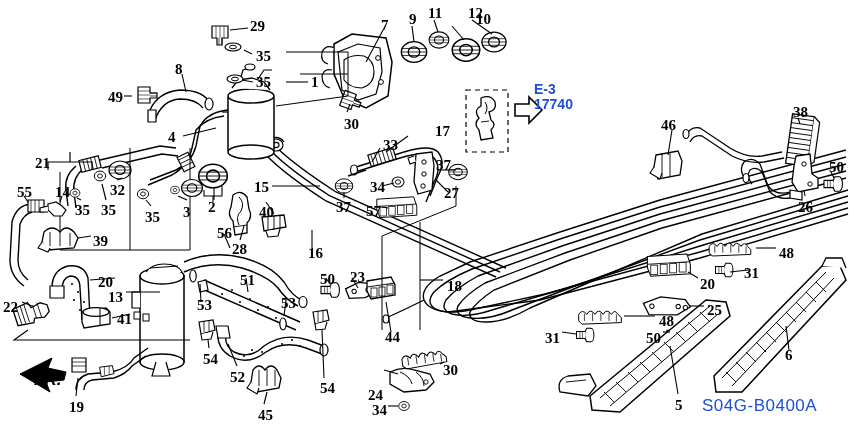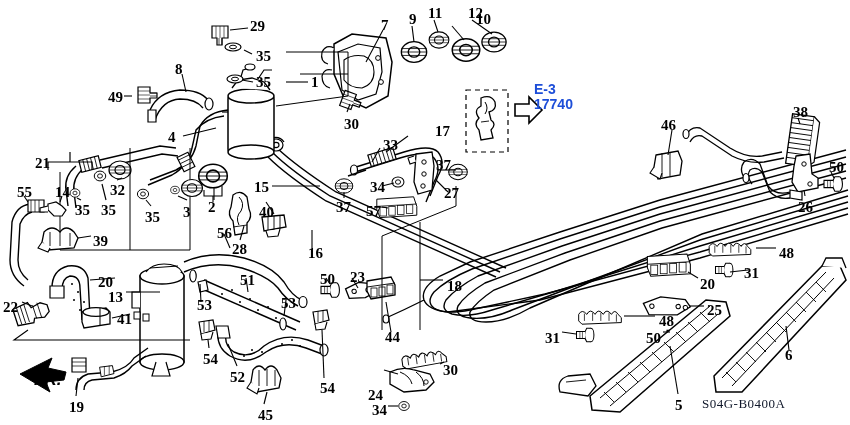--- a/index.html
+++ b/index.html
@@ -2,22 +2,22 @@
 <html><head>
 <meta charset="utf-8">
 <style>
   html,body{margin:0;padding:0;background:#ffffff;}
   body{width:850px;height:425px;overflow:hidden;
        font-family:"Liberation Serif",serif;}
   #sheet{position:relative;width:850px;height:425px;background:#fff;}
   svg.layer{position:absolute;left:0;top:0;width:850px;height:425px;}
   .lbl{position:absolute;font-family:"Liberation Serif",serif;font-weight:bold;
        font-size:15px;color:#000;line-height:1;white-space:nowrap;}
-  .partno{position:absolute;font-family:Liberation Serif, serif;font-size:13px;
-          letter-spacing:.5px;color:#0f172a;}
+  .partno{position:absolute;font-family:Liberation Sans, sans-serif;font-size:17px;
+          letter-spacing:.5px;color:#1d4ed8;}
   .e3{position:absolute;font-family:"Liberation Sans",sans-serif;font-weight:bold;
       font-size:14px;line-height:1.05;color:#1d4ed8;white-space:nowrap;}
   .fr{position:absolute;font-family:"Liberation Sans",sans-serif;font-weight:bold;
       font-style:italic;font-size:17px;color:#000;}
 </style>
 </head>
 <body>
 
 <div id="sheet">
 

